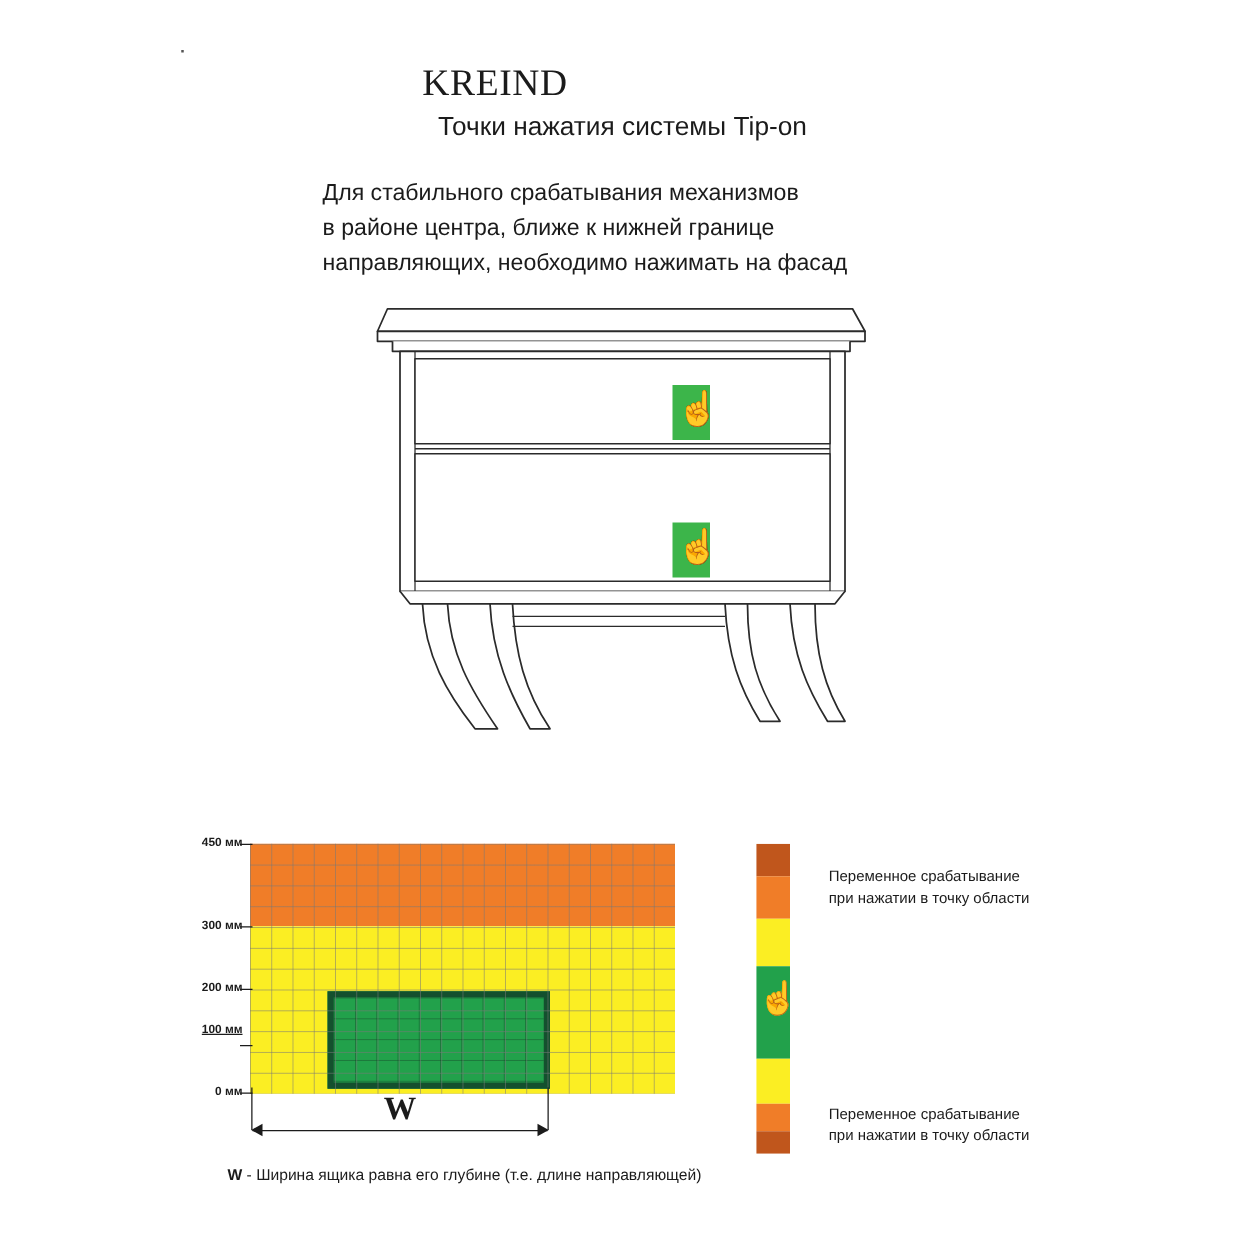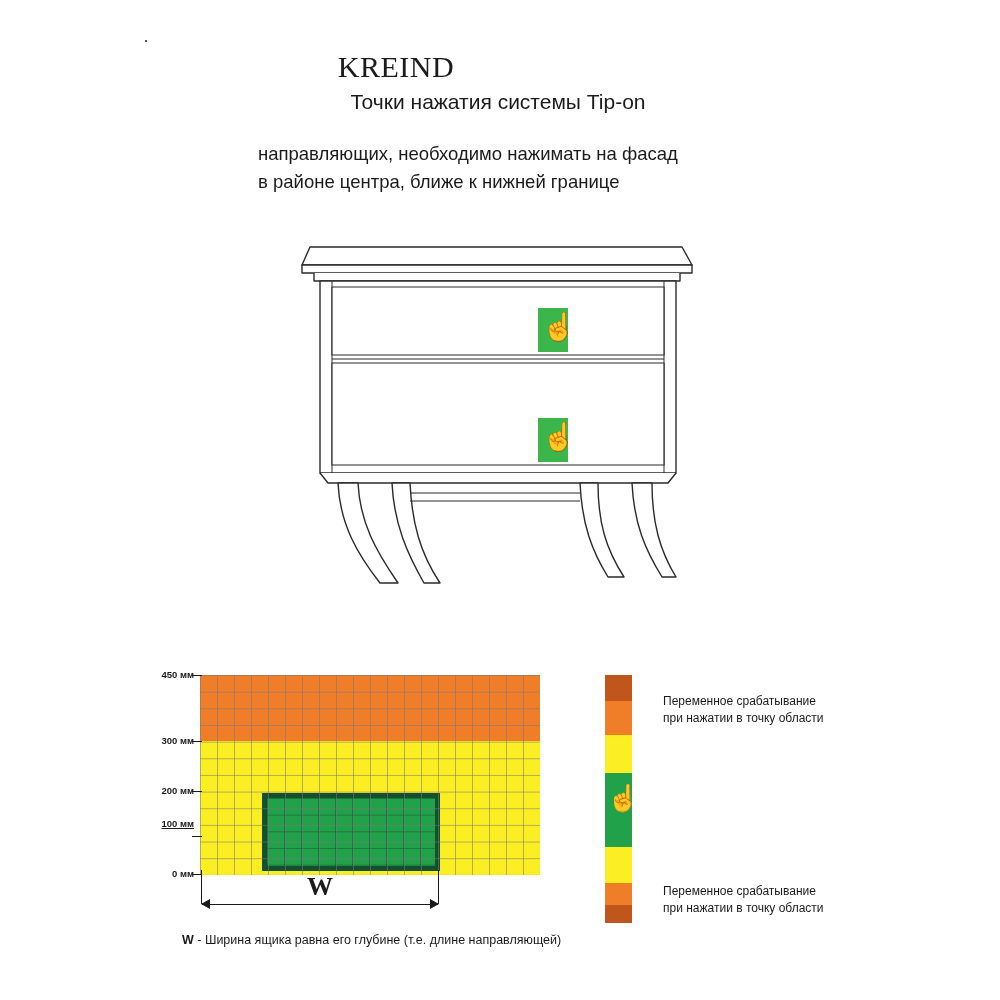--- a/index.html
+++ b/index.html
@@ -232,22 +232,23 @@
   }
 </style>
 </head>
 <body>
 
 <div class="tiny-dot"></div>
 
 <div class="brand">KREIND</div>
 <div class="subtitle">Точки нажатия системы Tip-on</div>
 <div class="intro">
+  <div>Для стабильного срабатывания механизмов</div>
+  <div>в районе центра, ближе к нижней границе</div>
   <div>направляющих, необходимо нажимать на фасад</div>
-  <div>в районе центра, ближе к нижней границе</div>
 </div>
 
 <div class="furniture">
   <svg width="440" height="380" viewBox="0 0 440 380" fill="none" stroke="#2b2b2b" stroke-width="1.4" stroke-linejoin="round">
 
     <path d="M22 40 L30 22 L402 22 L412 40 Z" fill="#fff"></path>
     <path d="M22 40 L22 48 L412 48 L412 40 Z" fill="#fff"></path>
     <path d="M34 48 L34 56 L400 56 L400 48" fill="#fff"></path>
 
     <path d="M40 56 L40 248 L396 248 L396 56 Z" fill="#fff"></path>

